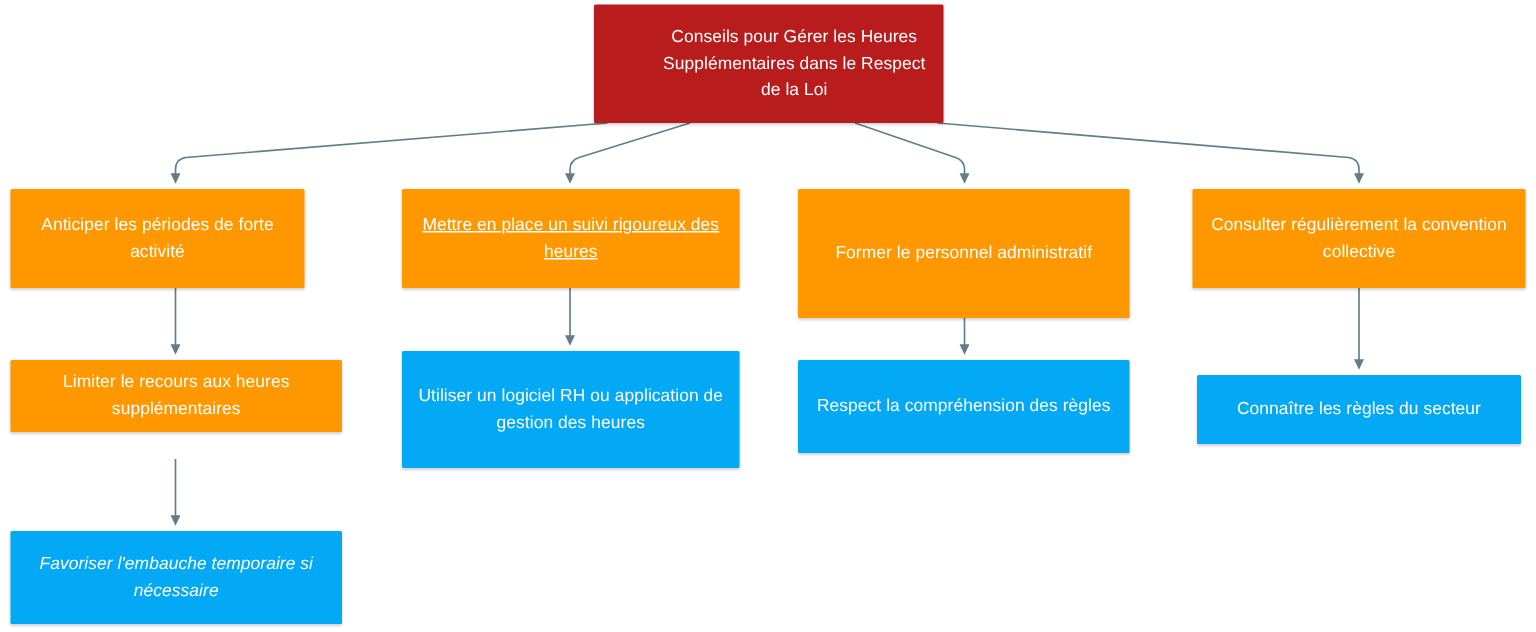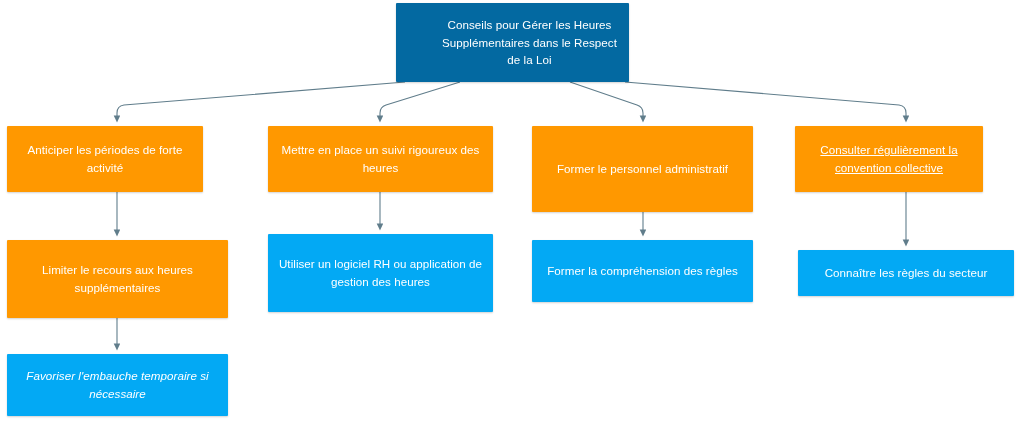--- a/index.html
+++ b/index.html
@@ -36,21 +36,21 @@
     text-align: center;
     color: #ffffff;
     font-size: 11.6px;
     line-height: 1.55;
     letter-spacing: 0.05px;
     padding: 4px 10px;
     border-radius: 1px;
     box-shadow: 0 1px 2px rgba(0,0,0,0.18);
     white-space: pre-line;
   }
-  .node.root   { background: #0369a1; padding-left: 44px; }
+  .node.root   { background: #b91c1c; padding-left: 44px; }
   .node.orange { background: #ff9800; }
   .node.blue   { background: #03a9f4; }
 </style>
 </head>
 <body>
 
 <div id="canvas">
 
   <svg id="connectors" viewBox="0 0 1024 421" xmlns="http://www.w3.org/2000/svg">
     <defs>
@@ -74,29 +74,29 @@
 
     <path d="M643,192 L643,233" fill="none" stroke="#607d8b" stroke-width="1.1" marker-end="url(#arrowhead)"></path>
 
     <path d="M906,192 L906,243" fill="none" stroke="#607d8b" stroke-width="1.1" marker-end="url(#arrowhead)"></path>
   </svg>
 
   <div class="node root" style="left:396px; top:3px; width:233px; height:79px;">Conseils pour Gérer les Heures Supplémentaires dans le Respect de la Loi</div>
 
   <div class="node orange" style="left:7px; top:126px; width:196px; height:66px;">Anticiper les périodes de forte activité</div>
 
-  <div class="node orange" style="left:7px; top:240px; width:221px; height:78px;">Limiter le recours aux heures supplémentaires</div>
+  <div class="node orange" style="left:7px; top:240px; width:221px; height:48px;">Limiter le recours aux heures supplémentaires</div>
 
   <div class="node blue" style="left:7px; top:354px; width:221px; height:62px;font-style:italic;">Favoriser l'embauche temporaire si nécessaire</div>
 
-  <div class="node orange" style="left:268px; top:126px; width:225px; height:66px;">Mettre en place un suivi rigoureux des heures</div>
+  <div class="node orange" style="left:268px; top:126px; width:225px; height:66px;text-decoration:underline;">Mettre en place un suivi rigoureux des heures</div>
 
   <div class="node blue" style="left:268px; top:234px; width:225px; height:78px;">Utiliser un logiciel RH ou application de gestion des heures</div>
 
   <div class="node orange" style="left:532px; top:126px; width:221px; height:86px;">Former le personnel administratif</div>
 
-  <div class="node blue" style="left:532px; top:240px; width:221px; height:62px;">Former la compréhension des règles</div>
+  <div class="node blue" style="left:532px; top:240px; width:221px; height:62px;">Respect la compréhension des règles</div>
 
-  <div class="node orange" style="left:795px; top:126px; width:188px; height:66px;text-decoration:underline;">Consulter régulièrement la convention collective</div>
+  <div class="node orange" style="left:795px; top:126px; width:222px; height:66px;">Consulter régulièrement la convention collective</div>
 
   <div class="node blue" style="left:798px; top:250px; width:216px; height:46px;">Connaître les règles du secteur</div>
 
 </div>
 
 </body></html>

